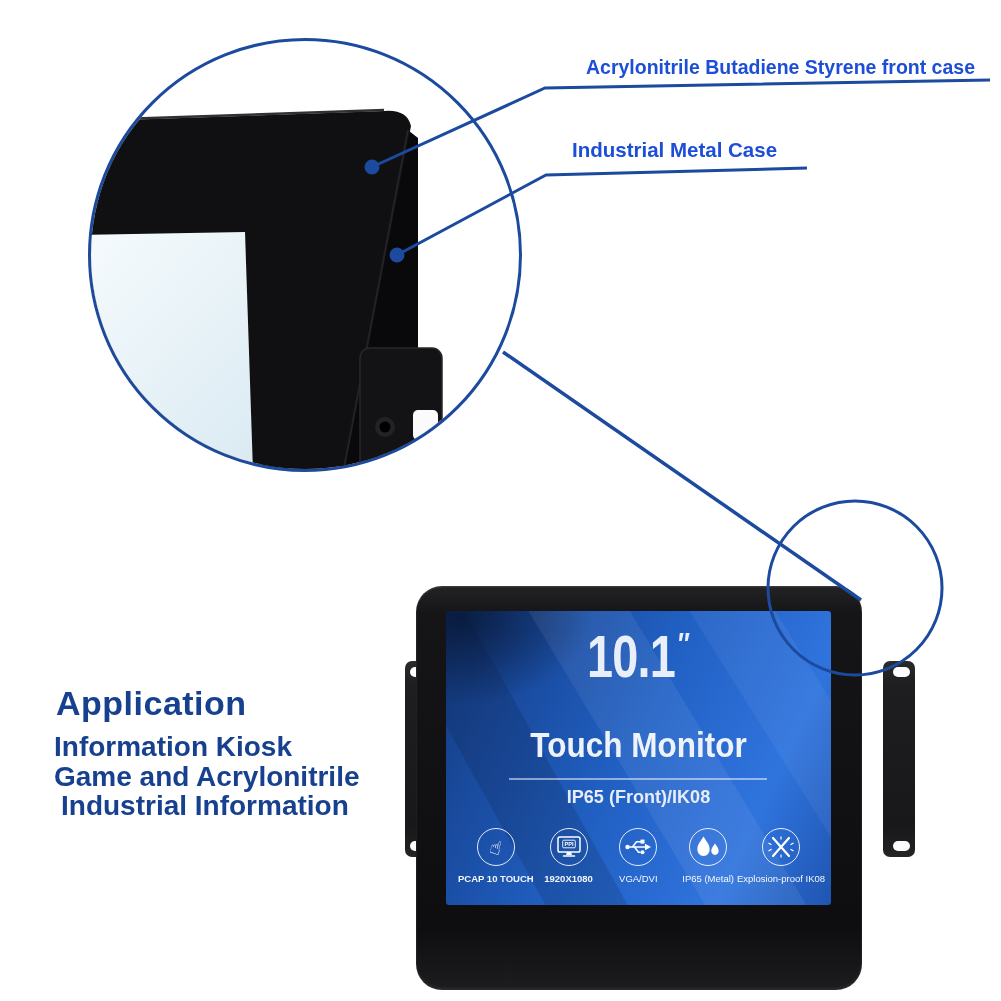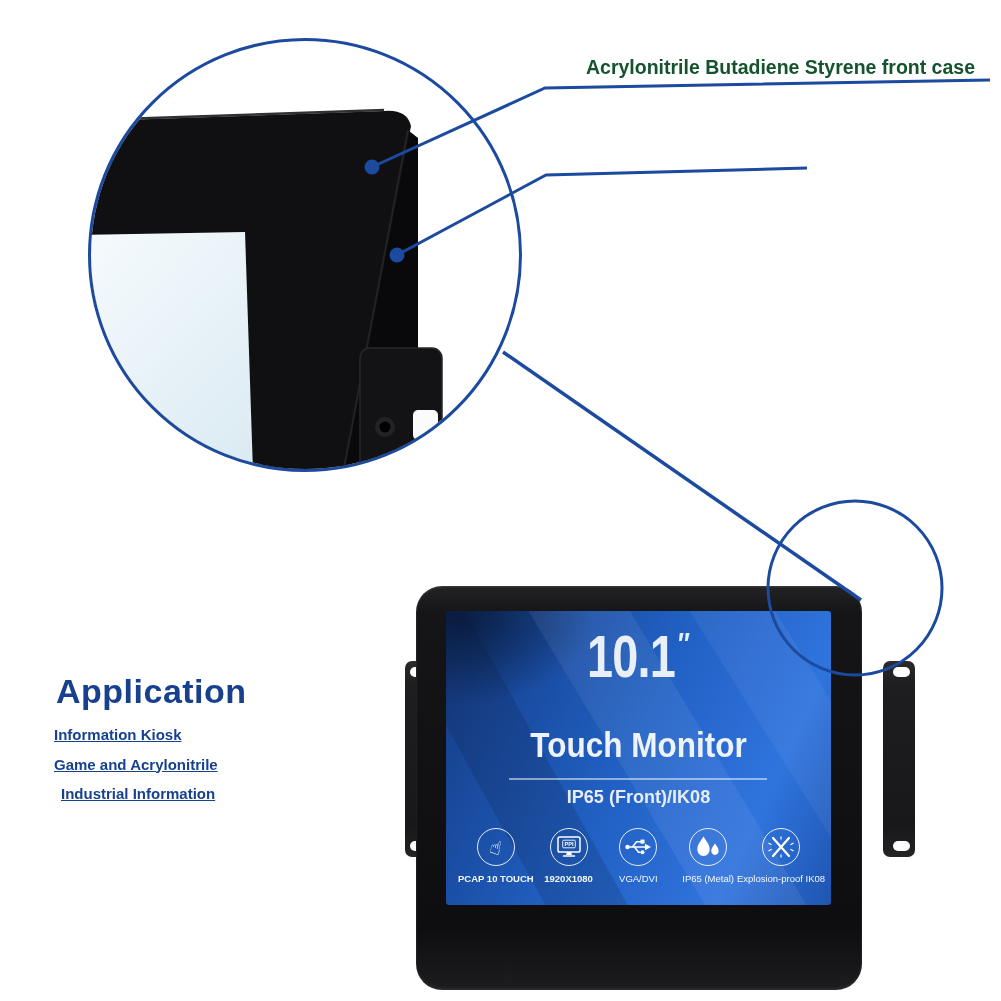--- a/index.html
+++ b/index.html
@@ -5,29 +5,29 @@
   html,body{margin:0;padding:0;}
   body{
     width:1001px;height:1001px;position:relative;overflow:hidden;
     background:#ffffff;
     font-family:"Liberation Sans","DejaVu Sans",sans-serif;
   }
   .abs{position:absolute;}
 
   
   .callout-label{
-    position:absolute;color:#14532d;font-weight:700;white-space:nowrap;
+    position:absolute;color:#1d4ed8;font-weight:700;white-space:nowrap;
   }
   .label-front{right:26px;top:56px;font-size:19.5px;}
   .label-metal{left:572px;top:138px;font-size:20.5px;}
 
   
   .application{position:absolute;left:54px;top:672px;color:#17418f;}
-  .app-title{font-size:34px;font-weight:700;margin:0 0 9px 2px;letter-spacing:.5px;}
-  .app-item{font-size:15px;font-weight:700;line-height:29.5px;white-space:nowrap;text-decoration:underline;}
+  .app-title{font-size:34px;font-weight:700;margin:12px 0 9px 2px;letter-spacing:.5px;}
+  .app-item{font-size:28px;font-weight:700;line-height:29.5px;white-space:nowrap;}
   .app-item.indent{padding-left:7px;}
 
   
   .bracket{
     position:absolute;width:32px;height:196px;top:661px;
     background:linear-gradient(180deg,#2b2b2d 0%,#1e1e20 12%,#18181a 85%,#242426 100%);
     border-radius:7px;z-index:2;
   }
   .bracket-left{left:405px;}
   .bracket-right{left:883px;}
@@ -238,14 +238,15 @@
     <line x1="503" y1="352" x2="861" y2="600" stroke="#1b4a9e" stroke-width="3.5"></line>
 
     <polyline points="372,167 545,88 990,80" fill="none" stroke="#1b4a9e" stroke-width="3"></polyline>
     <circle cx="372" cy="167" r="7.5" fill="#1b4a9e"></circle>
 
     <polyline points="397,255 546,175 807,168" fill="none" stroke="#1b4a9e" stroke-width="3"></polyline>
     <circle cx="397" cy="255" r="7.5" fill="#1b4a9e"></circle>
   </svg>
 
   <div class="callout-label label-front">Acrylonitrile Butadiene Styrene front case</div>
+  <div class="callout-label label-metal">Industrial Metal Case</div>
 
 </div>
 
 </body></html>

